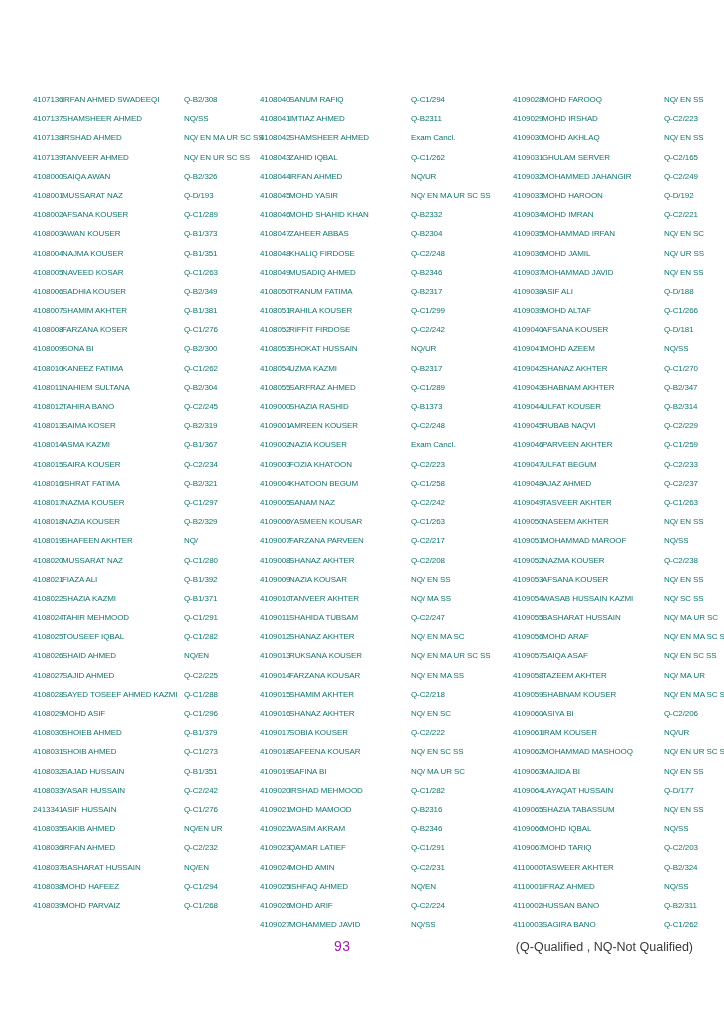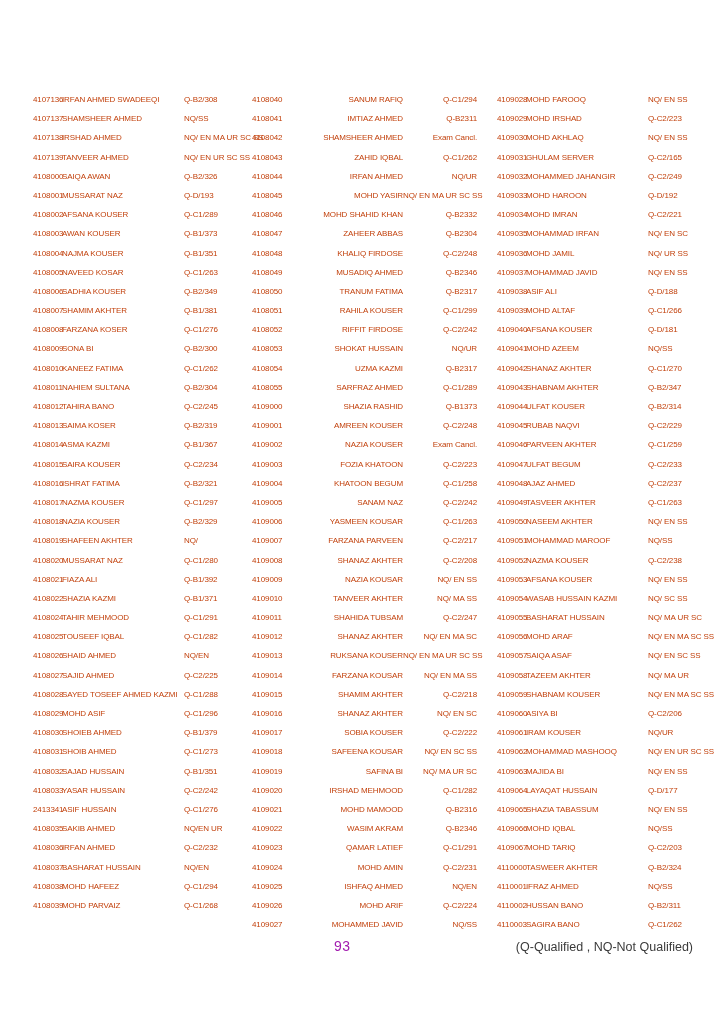--- a/index.html
+++ b/index.html
@@ -8,25 +8,26 @@
     background:#ffffff;
     font-family:"Liberation Sans", sans-serif;
     position:relative;
     overflow:hidden;
   }
   .sheet{
     position:absolute;
     left:33px; top:90px;
     width:675px;
     display:flex;
-    color:#c2410c;
+    color:#0f766e;
+    gap:8px;
   }
   .col{box-sizing:border-box;}
   .col-0{width:219px;}
-  .col-1{width:225px;text-align:right;}
+  .col-1{width:225px;}
   .col-2{width:231px;margin-left:20px;}
   .row{
     display:grid;
     grid-template-columns:29px 122px 1fr;
     height:19.2px;
     line-height:19.2px;
     font-size:8px;
     white-space:nowrap;
     letter-spacing:-0.1px;
   }

